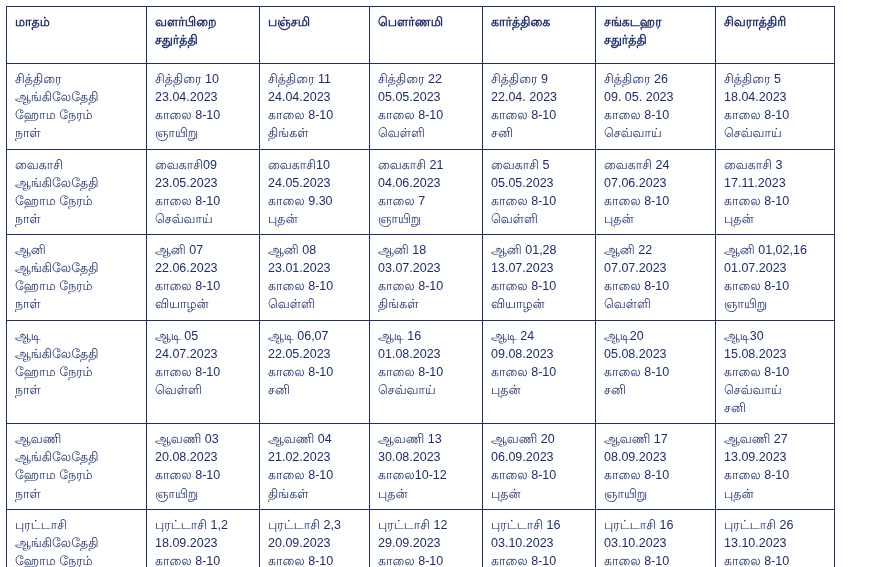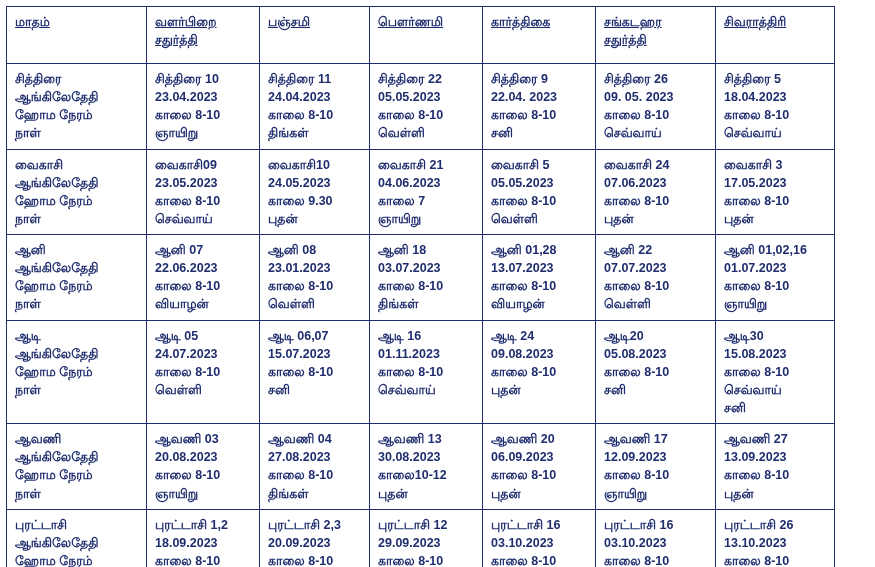--- a/index.html
+++ b/index.html
@@ -24,24 +24,23 @@
     vertical-align: top;
     padding: 6px 7px 6px 8px;
     font-size: 12.5px;
     line-height: 1.45;
     color: #1f2d6e;
     font-weight: bold;
     text-align: left;
   }
   #almanac-table thead th {
     height: 44px;
-    text-decoration: underline;
   }
   #almanac-table tbody td {
-    font-weight: bold;
+    font-weight: normal;
   }
   .cell-line {
     display: block;
     white-space: pre-wrap;
   }
   col.c0 { width: 140px; }
   col.c1 { width: 113px; }
   col.c2 { width: 110px; }
   col.c3 { width: 113px; }
   col.c4 { width: 113px; }
@@ -165,21 +164,21 @@
 வெள்ளி</span>
         </td>
       <td>
           <span class="cell-line">வைகாசி 24
 07.06.2023
 காலை 8-10
 புதன்</span>
         </td>
       <td>
           <span class="cell-line">வைகாசி 3
-17.05.2023
+17.11.2023
 காலை 8-10
 புதன்</span>
         </td>
     </tr>
     <tr>
       <td>
           <span class="cell-line">ஆனி
 ஆங்கிலேதேதி
 ஹோம நேரம்
 நாள்</span>
@@ -229,27 +228,27 @@
 நாள்</span>
         </td>
       <td>
           <span class="cell-line">ஆடி 05
 24.07.2023
 காலை 8-10
 வெள்ளி</span>
         </td>
       <td>
           <span class="cell-line">ஆடி 06,07
-15.07.2023
+22.05.2023
 காலை 8-10
 சனி</span>
         </td>
       <td>
           <span class="cell-line">ஆடி 16
-01.11.2023
+01.08.2023
 காலை 8-10
 செவ்வாய்</span>
         </td>
       <td>
           <span class="cell-line">ஆடி 24
 09.08.2023
 காலை 8-10
 புதன்</span>
         </td>
       <td>
@@ -274,39 +273,39 @@
 நாள்</span>
         </td>
       <td>
           <span class="cell-line">ஆவணி 03
 20.08.2023
 காலை 8-10
 ஞாயிறு</span>
         </td>
       <td>
           <span class="cell-line">ஆவணி 04
-27.08.2023
+21.02.2023
 காலை 8-10
 திங்கள்</span>
         </td>
       <td>
           <span class="cell-line">ஆவணி 13
 30.08.2023
 காலை10-12
 புதன்</span>
         </td>
       <td>
           <span class="cell-line">ஆவணி 20
 06.09.2023
 காலை 8-10
 புதன்</span>
         </td>
       <td>
           <span class="cell-line">ஆவணி 17
-12.09.2023
+08.09.2023
 காலை 8-10
 ஞாயிறு</span>
         </td>
       <td>
           <span class="cell-line">ஆவணி 27
 13.09.2023
 காலை 8-10
 புதன்</span>
         </td>
     </tr>

